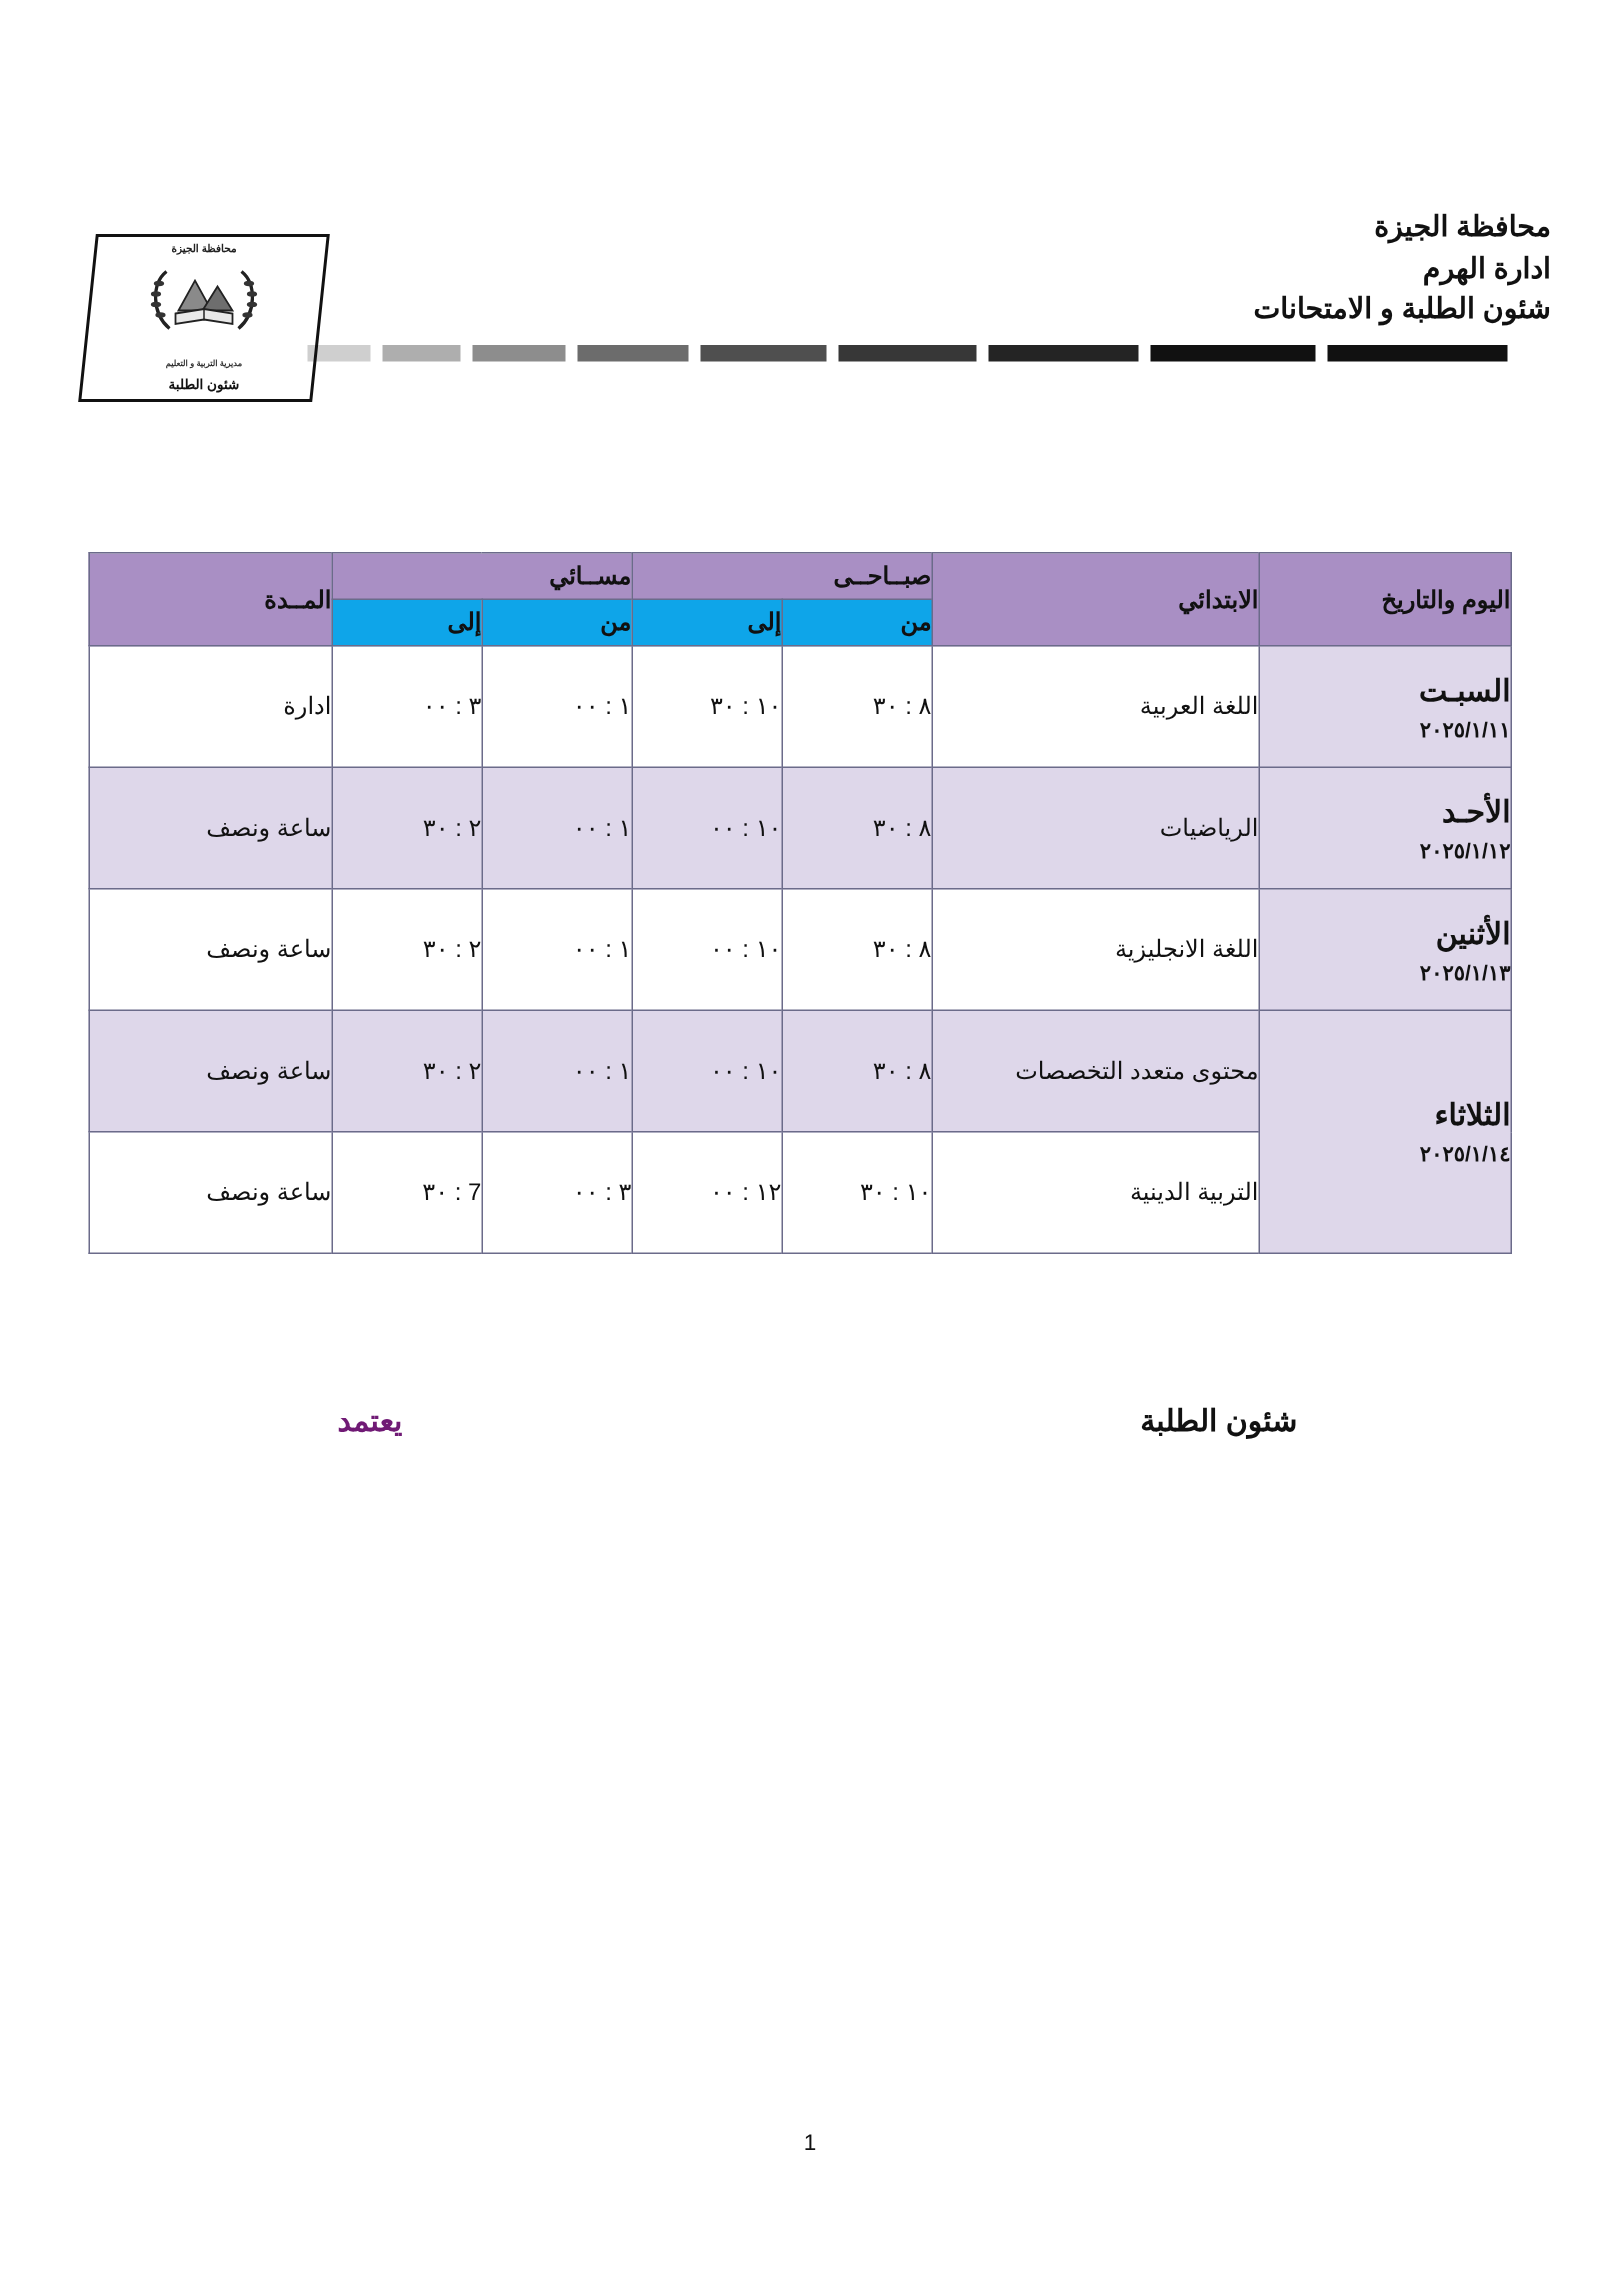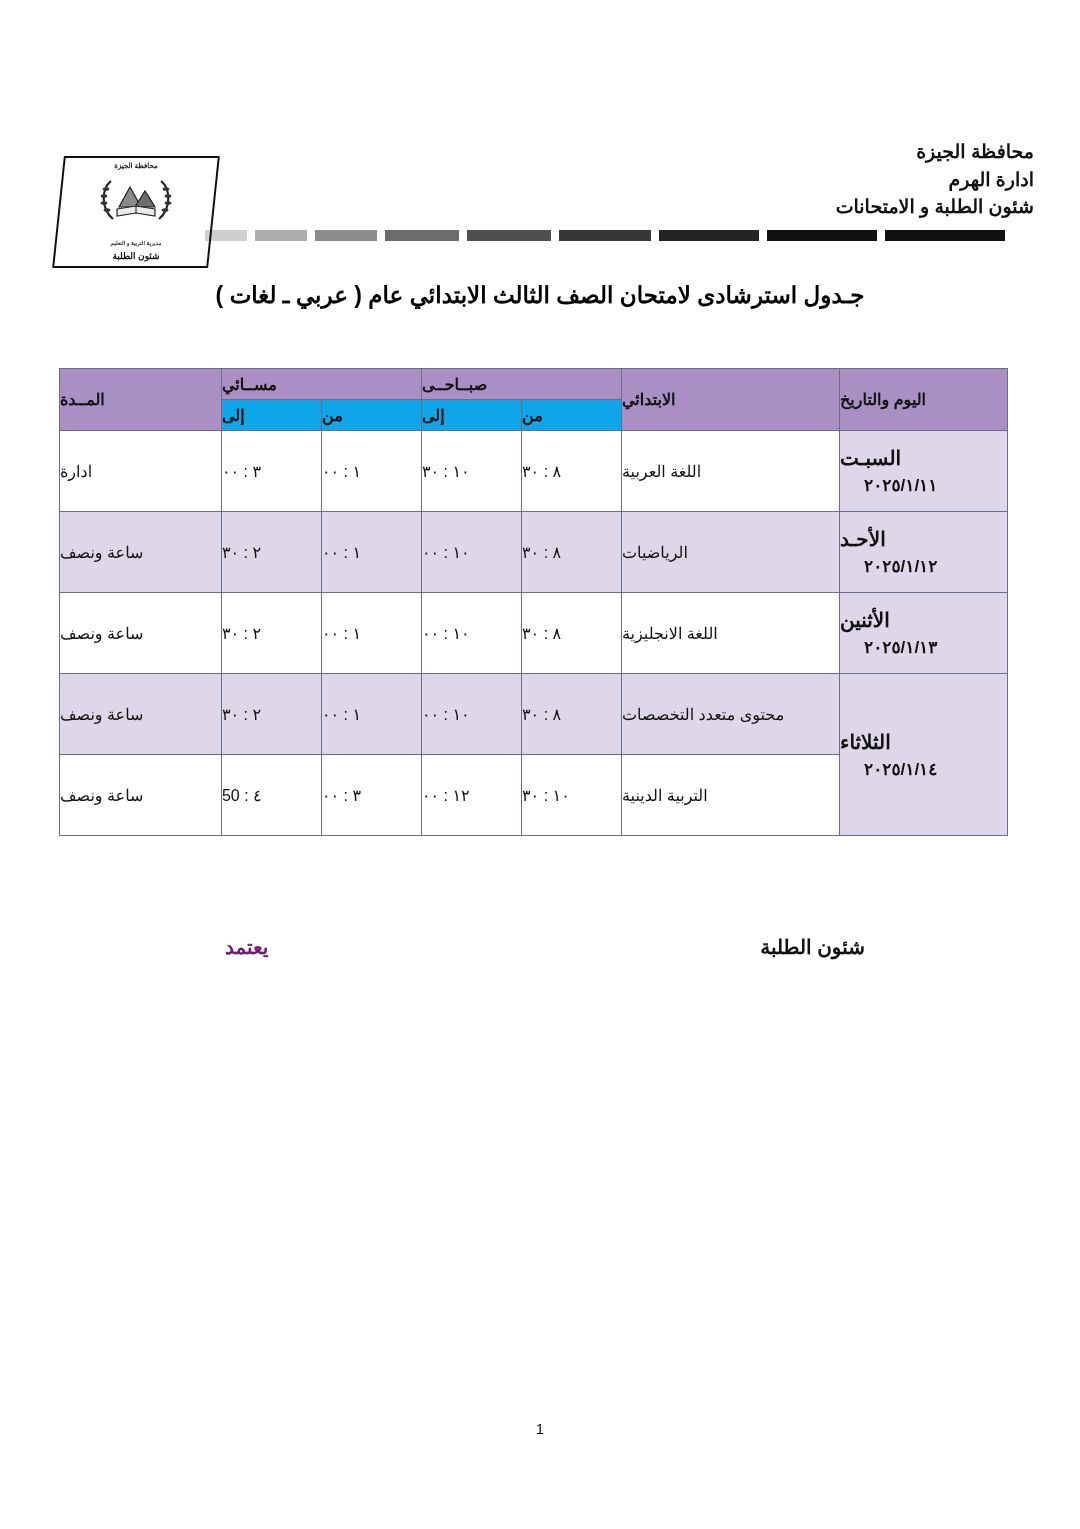--- a/index.html
+++ b/index.html
@@ -144,21 +144,21 @@
     position: absolute;
     top: 368px;
     right: 72px;
     width: 938px;
     border-collapse: collapse;
     table-layout: fixed;
     direction: rtl;
   }
   table.sched td, table.sched th {
     border: 1px solid #6b6b8a;
-    text-align: left;
+    text-align: right;
     vertical-align: middle;
     font-size: 16px;
     color: #111;
     padding: 0;
   }
 
   .hdr {
     background: #a98fc4;
     color: #ffffff;
     font-weight: bold;
@@ -185,21 +185,21 @@
     background: #ded7ea !important;
     font-weight: bold;
     line-height: 1.5;
   }
   .cell-day .dname {
     font-size: 20px;
     font-weight: bold;
     display: block;
   }
   .cell-day .ddate {
-    font-size: 17px;
+    font-size: 14px;
     font-weight: bold;
     display: block;
     margin-left: 24px;
   }
   .cell-subject { font-size: 16px; }
   .cell-time { font-size: 17px; letter-spacing: 1px; }
   .cell-dur  { font-size: 16px; }
 
   
   .sign-right {
@@ -278,21 +278,20 @@
       <span style="right:354px;width:92px;  opacity:0.84;"></span>
       <span style="right:454px;width:84px;  opacity:0.74;"></span>
       <span style="right:546px;width:74px;  opacity:0.62;"></span>
       <span style="right:628px;width:62px;  opacity:0.48;"></span>
       <span style="right:698px;width:52px;  opacity:0.34;"></span>
       <span style="right:758px;width:42px;  opacity:0.2;"></span>
     </div>
   </div>
 
   <div class="title-block">
-    <div class="title-main">جـدول استرشادى لامتحان الصف الثالث الابتدائي عام ( عربي ـ لغات )</div>
   </div>
 
   <table class="sched">
     <colgroup>
       <col class="col-day">
       <col class="col-subject">
       <col class="col-time">
       <col class="col-time">
       <col class="col-time">
       <col class="col-time">
@@ -364,21 +363,21 @@
         <td class="cell-time">١ : ٠٠</td>
         <td class="cell-time">٢ : ٣٠</td>
         <td class="cell-dur">ساعة ونصف</td>
       </tr>
 
       <tr class="row-a">
         <td class="cell-subject">التربية الدينية</td>
         <td class="cell-time">١٠ : ٣٠</td>
         <td class="cell-time">١٢ : ٠٠</td>
         <td class="cell-time">٣ : ٠٠</td>
-        <td class="cell-time">٤ : 50</td>
+        <td class="cell-time">7 : ٣٠</td>
         <td class="cell-dur">ساعة ونصف</td>
       </tr>
     </tbody>
   </table>
 
   <div class="sign-right">شئون الطلبة</div>
   <div class="sign-left">يعتمد</div>
 
   <div class="page-number">1</div>
 </div>

